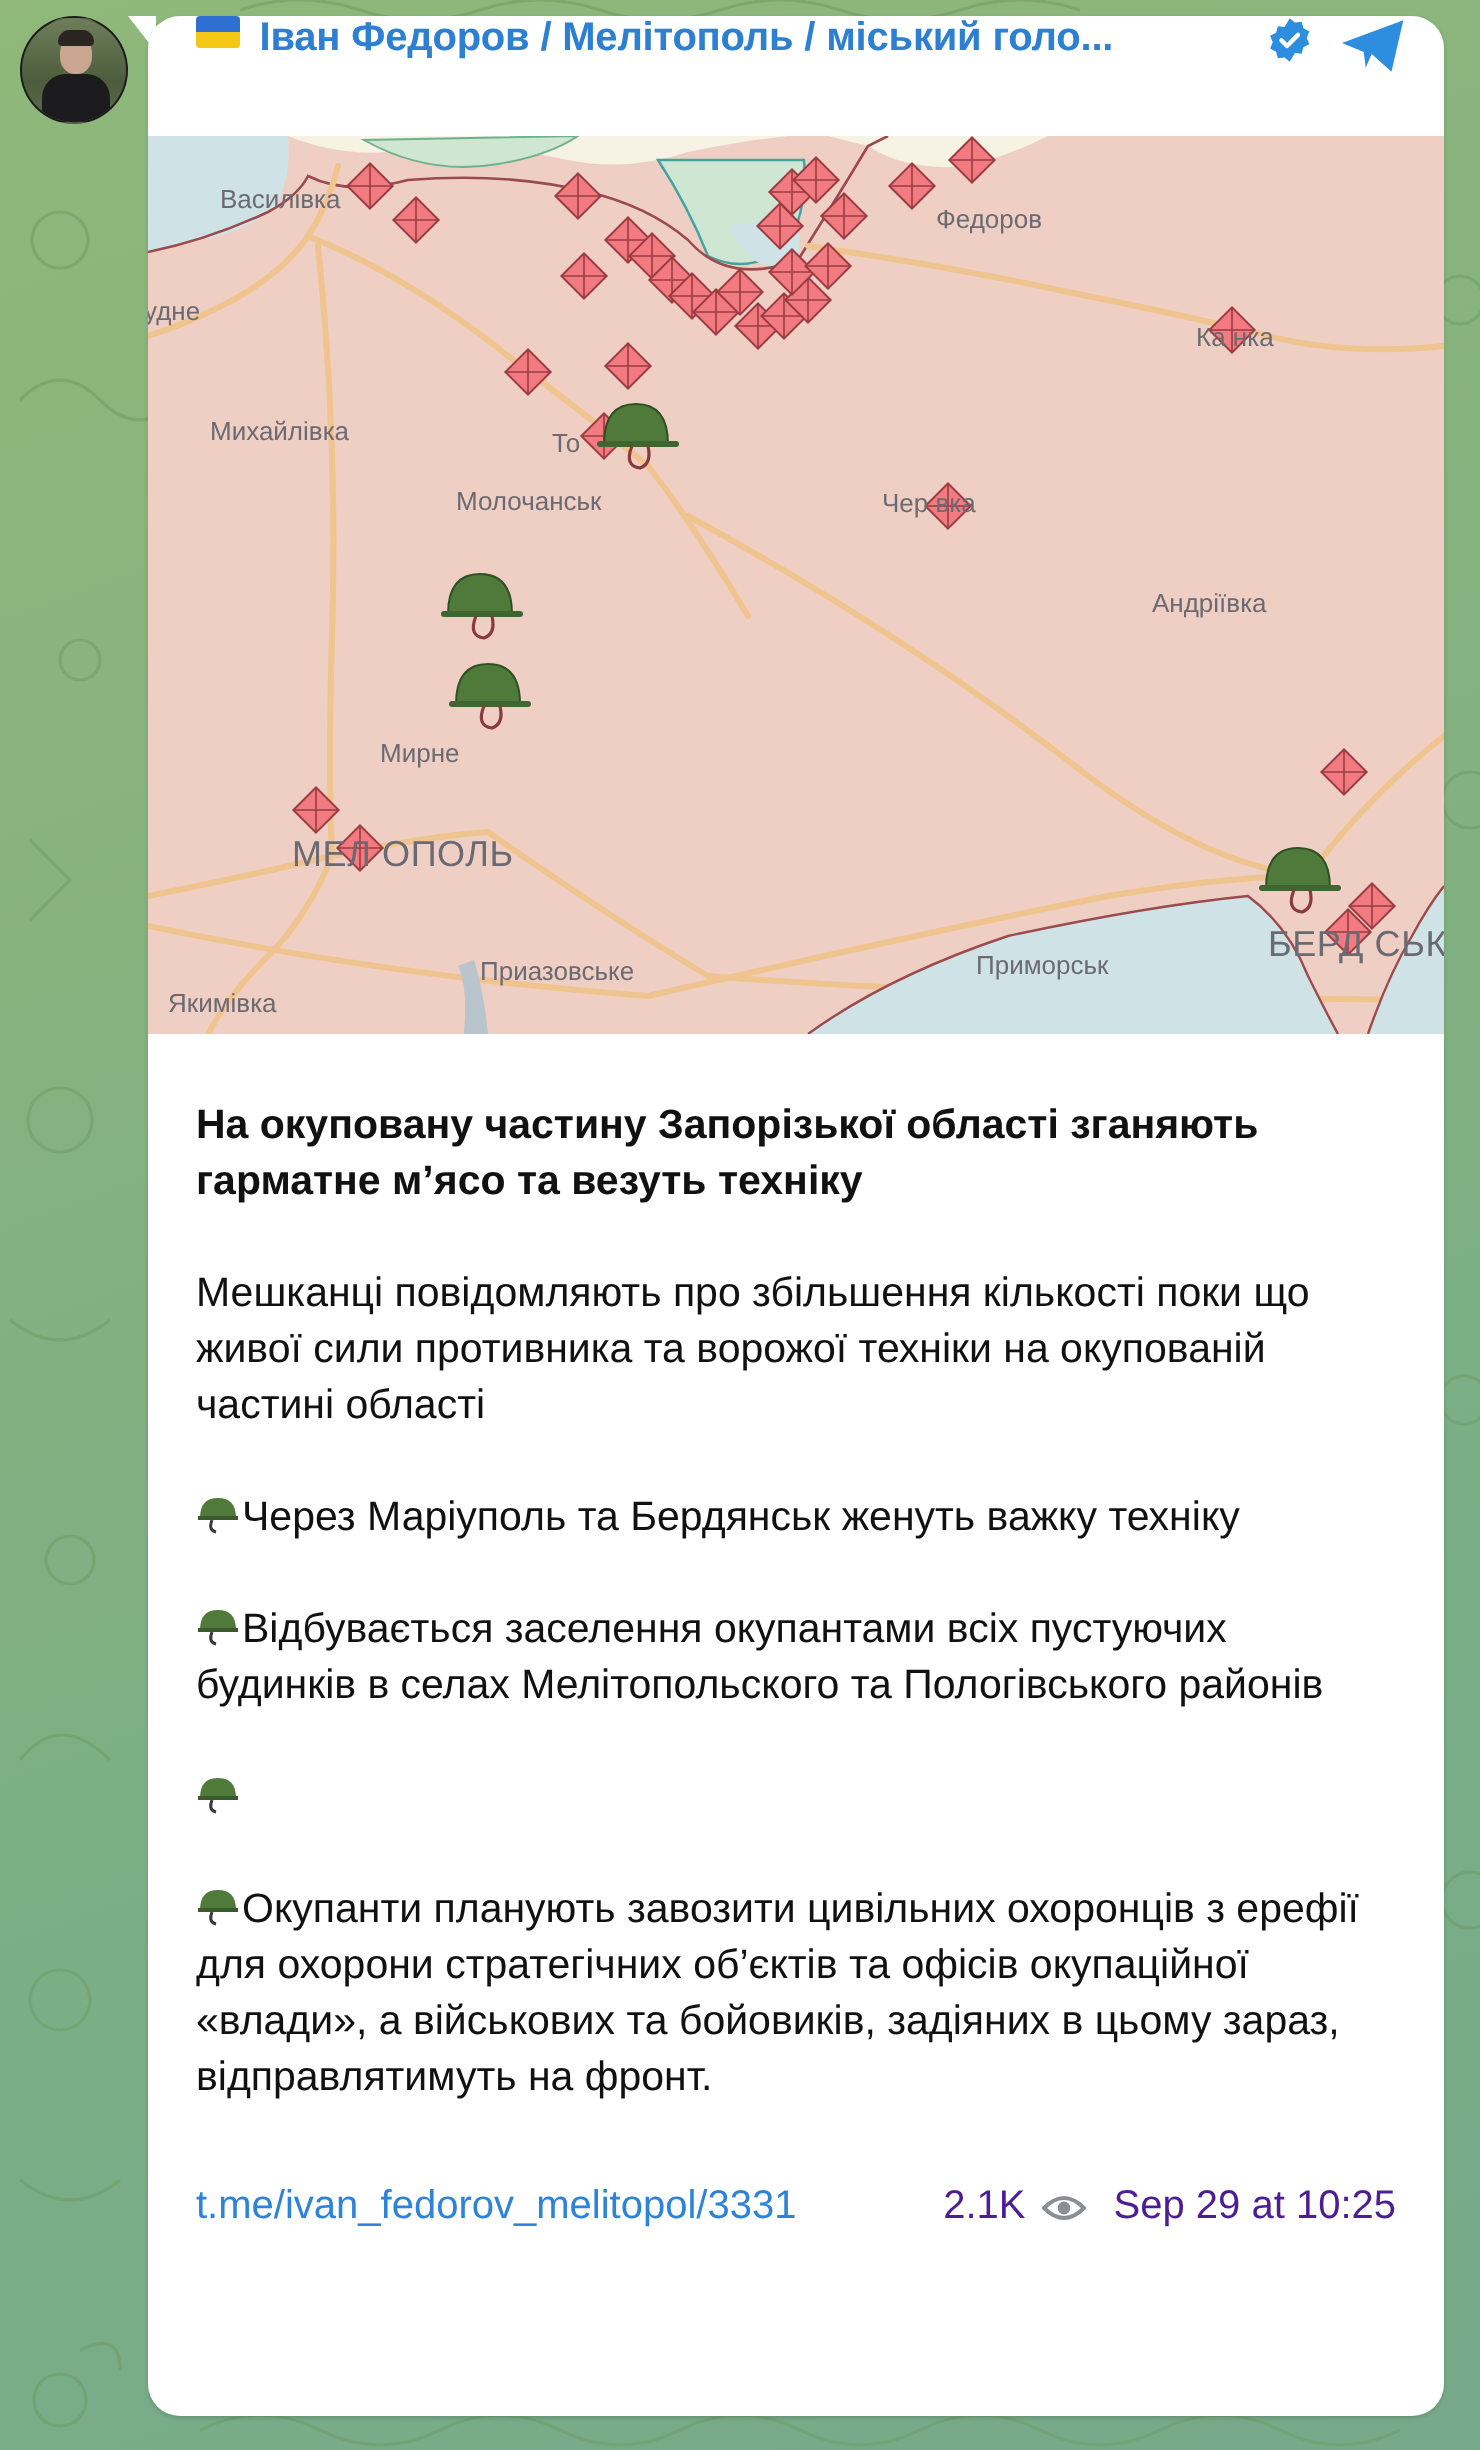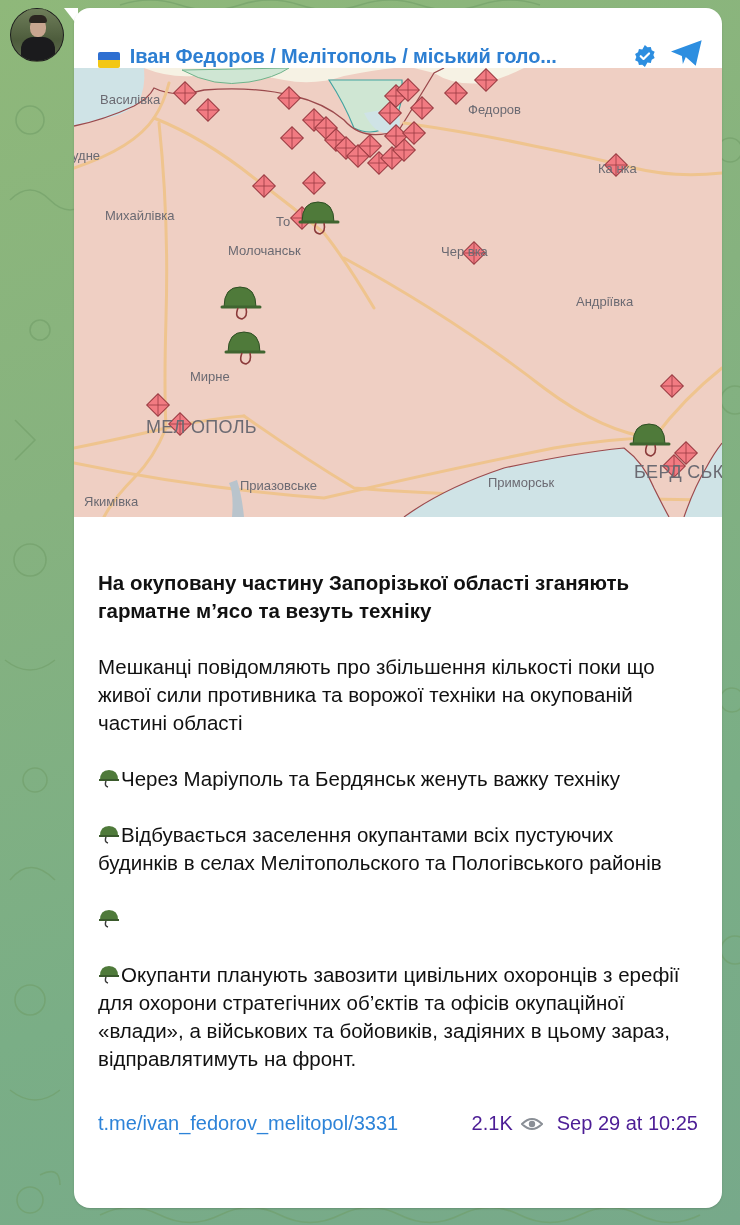--- a/index.html
+++ b/index.html
@@ -23,40 +23,40 @@
   .bubble {
     position: absolute; left: 74px; top: 8px; width: 648px; height: 1200px;
     background: #ffffff; border-radius: 16px 16px 16px 16px; overflow: hidden;
     box-shadow: 0 1px 2px rgba(0,0,0,0.15);
   }
   .bubble-tail {
     position: absolute; left: 64px; top: 8px; width: 14px; height: 18px;
     background: #ffffff; clip-path: polygon(0 0, 100% 0, 100% 100%);
   }
   .header {
-    height: 60px; display: flex; align-items: flex-end; padding: 0 18px 0 24px;
+    height: 60px; display: flex; align-items: flex-start; padding: 0 18px 0 24px;
   }
   .flag { width: 22px; height: 16px; margin-right: 10px; border-radius: 2px; overflow: hidden; display: inline-flex; flex-direction: column; }
   .flag .b { flex: 1; background: #2e6fd1; }
   .flag .y { flex: 1; background: #f3c714; }
   .title {
     color: #2d7fd2; font-weight: bold; font-size: 20px; white-space: nowrap; overflow: hidden; text-overflow: ellipsis;
     width: 490px; letter-spacing: -0.1px;
   }
   .verified { margin-left: 18px; width: 24px; height: 24px; }
   .tg { margin-left: 14px; width: 34px; height: 30px; }
 
   .map { position: relative; width: 648px; height: 449px; background: #efcfc3; overflow: hidden; }
   .map svg { position: absolute; left: 0; top: 0; }
   .map-label {
     position: absolute; font-size: 13px; color: #6b6a72; white-space: nowrap; font-family: "Liberation Sans", sans-serif;
   }
   .map-label.big { font-size: 18px; letter-spacing: 0.3px; }
 
-  .text { padding: 32px 24px 0 24px; color: #111; font-size: 20.5px; line-height: 28px; margin-top: 20px; }
+  .text { padding: 32px 24px 0 24px; color: #111; font-size: 20.5px; line-height: 28px; }
   .text p { margin-bottom: 28px; }
   .text .headline { font-weight: bold; }
   .helmet { display: inline-block; width: 22px; height: 22px; vertical-align: -3px; margin-right: 1px; }
   .source { margin-bottom: 6px !important; }
   .footer { display: flex; align-items: flex-end; padding: 0 24px; height: 34px; font-size: 20px; }
   .link { color: #2d83d8; text-decoration: none; }
   .meta { margin-left: auto; color: #4c1d95; display: flex; align-items: center; }
   .eye { width: 22px; height: 16px; margin: 0 14px 0 8px; }
 </style>
 </head>
@@ -186,21 +186,21 @@
         <use href="#mk" x="84" y="337"></use>
           <use href="#mk" x="106" y="356"></use>
         <use href="#mk" x="600" y="398"></use>
           <use href="#mk" x="612" y="385"></use>
         <use href="#helmet" x="244" y="150"></use>
         <use href="#helmet" x="166" y="235" transform="scale(1)"></use>
         <use href="#helmet" x="170" y="280"></use>
         <use href="#helmet" x="575" y="372"></use>
       </g>
     </svg>
-    <span class="map-label" style="left:26px;top:24px">Василівка</span>
+    <span class="map-label" style="left:36px;top:24px">Василівка</span>
     <span class="map-label" style="left:-2px;top:80px">удне</span>
     <span class="map-label" style="left:31px;top:140px">Михайлівка</span>
     <span class="map-label" style="left:202px;top:146px">То</span>
     <span class="map-label" style="left:154px;top:175px">Молочанськ</span>
     <span class="map-label" style="left:394px;top:34px">Федоров</span>
     <span class="map-label" style="left:524px;top:93px">Ка    нка</span>
     <span class="map-label" style="left:367px;top:176px">Чер      вка</span>
     <span class="map-label" style="left:502px;top:226px">Андріївка</span>
     <span class="map-label" style="left:116px;top:301px">Мирне</span>
     <span class="map-label big" style="left:72px;top:349px">МЕЛ    ОПОЛЬ</span>

